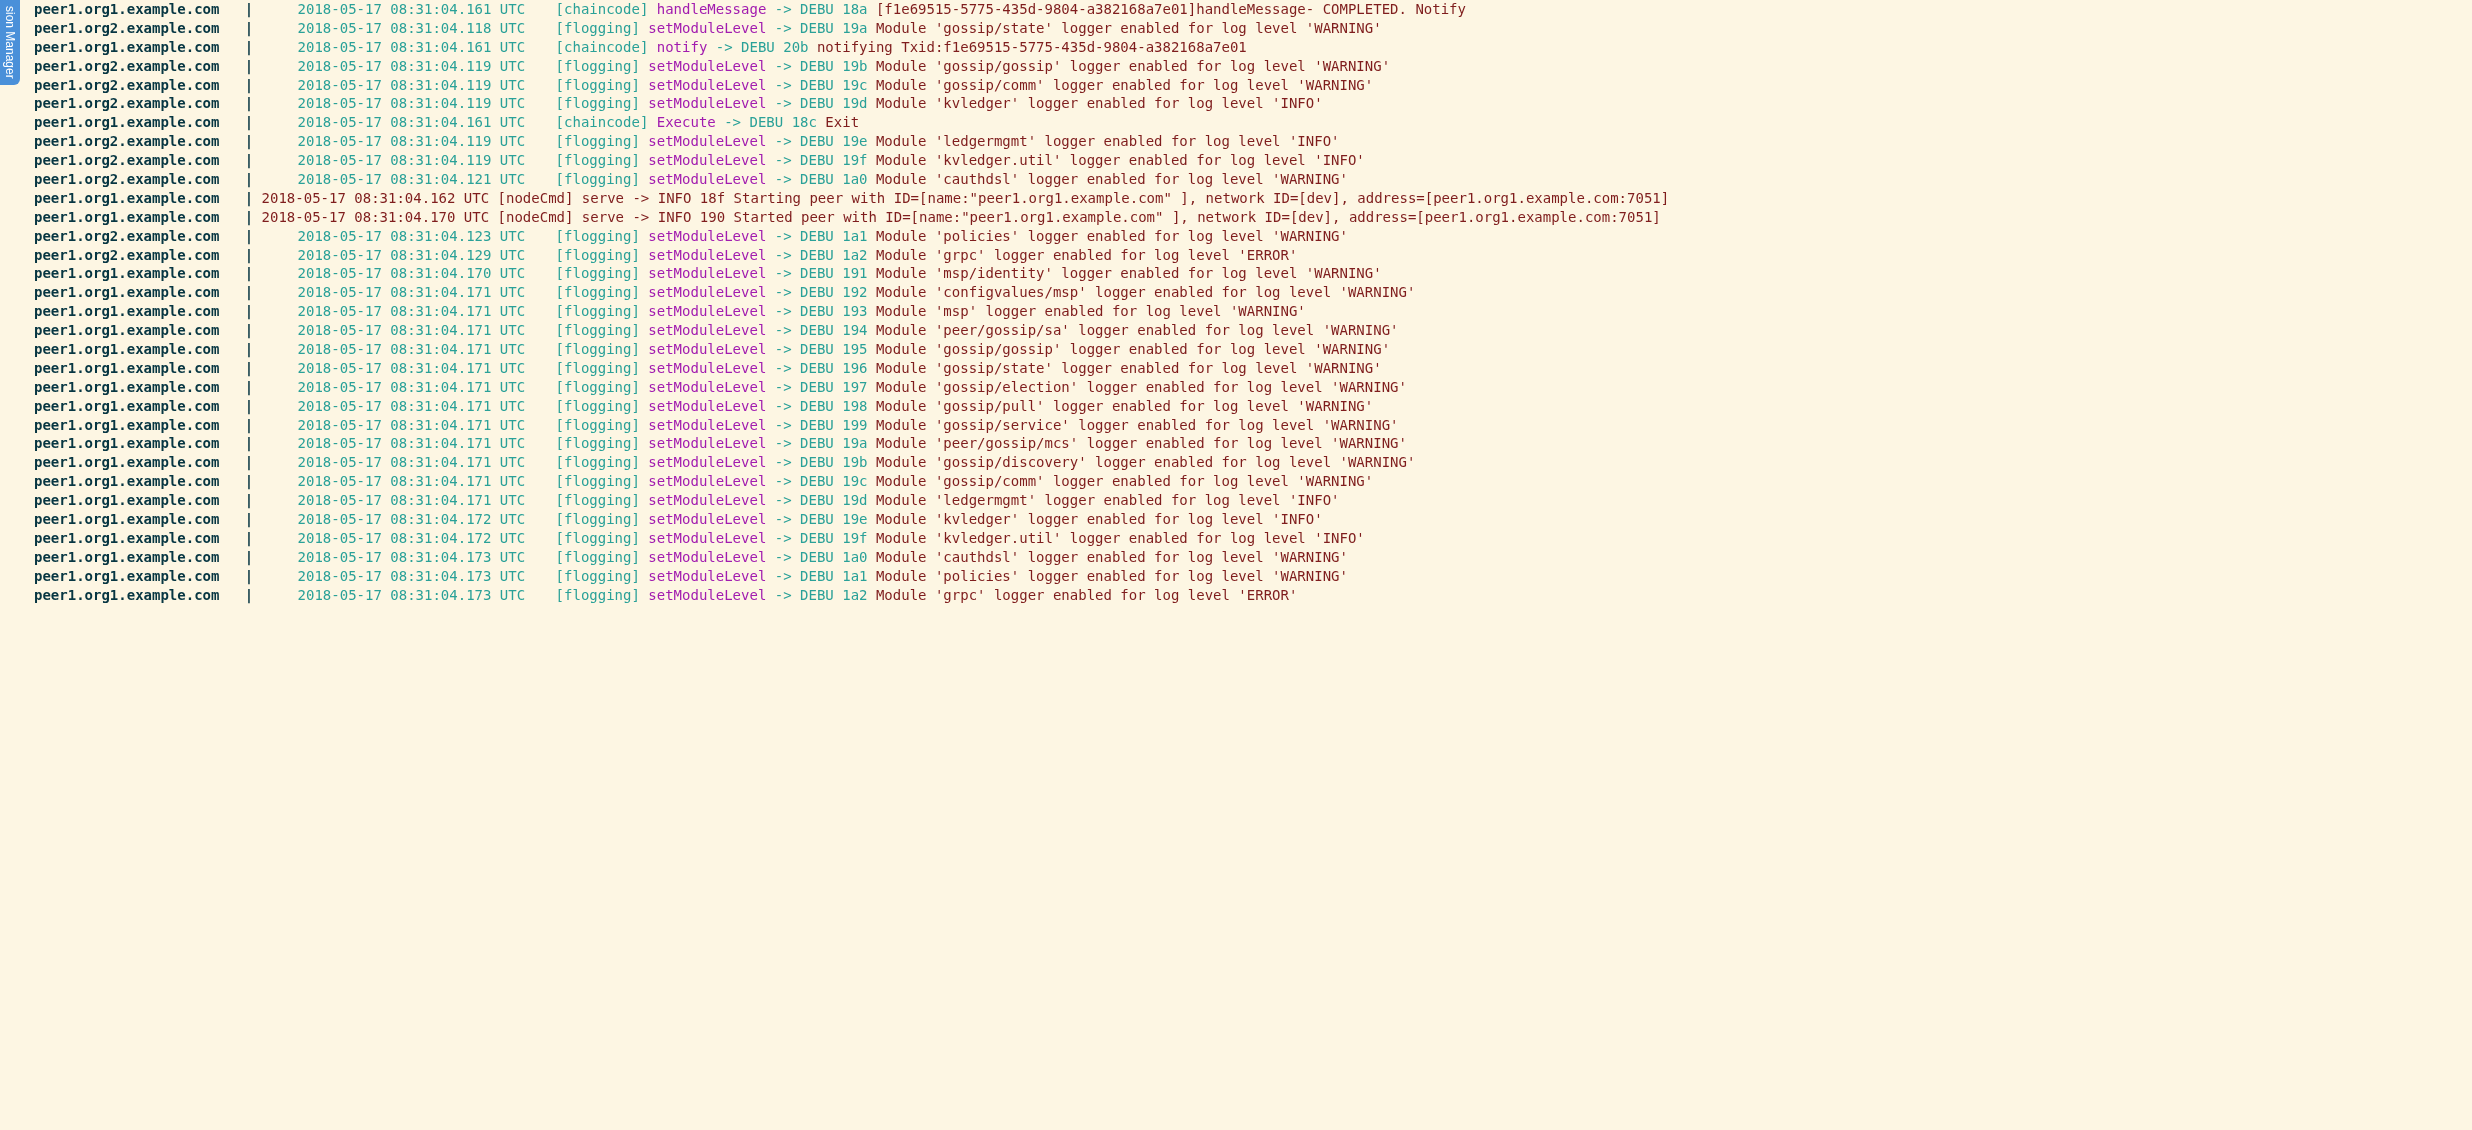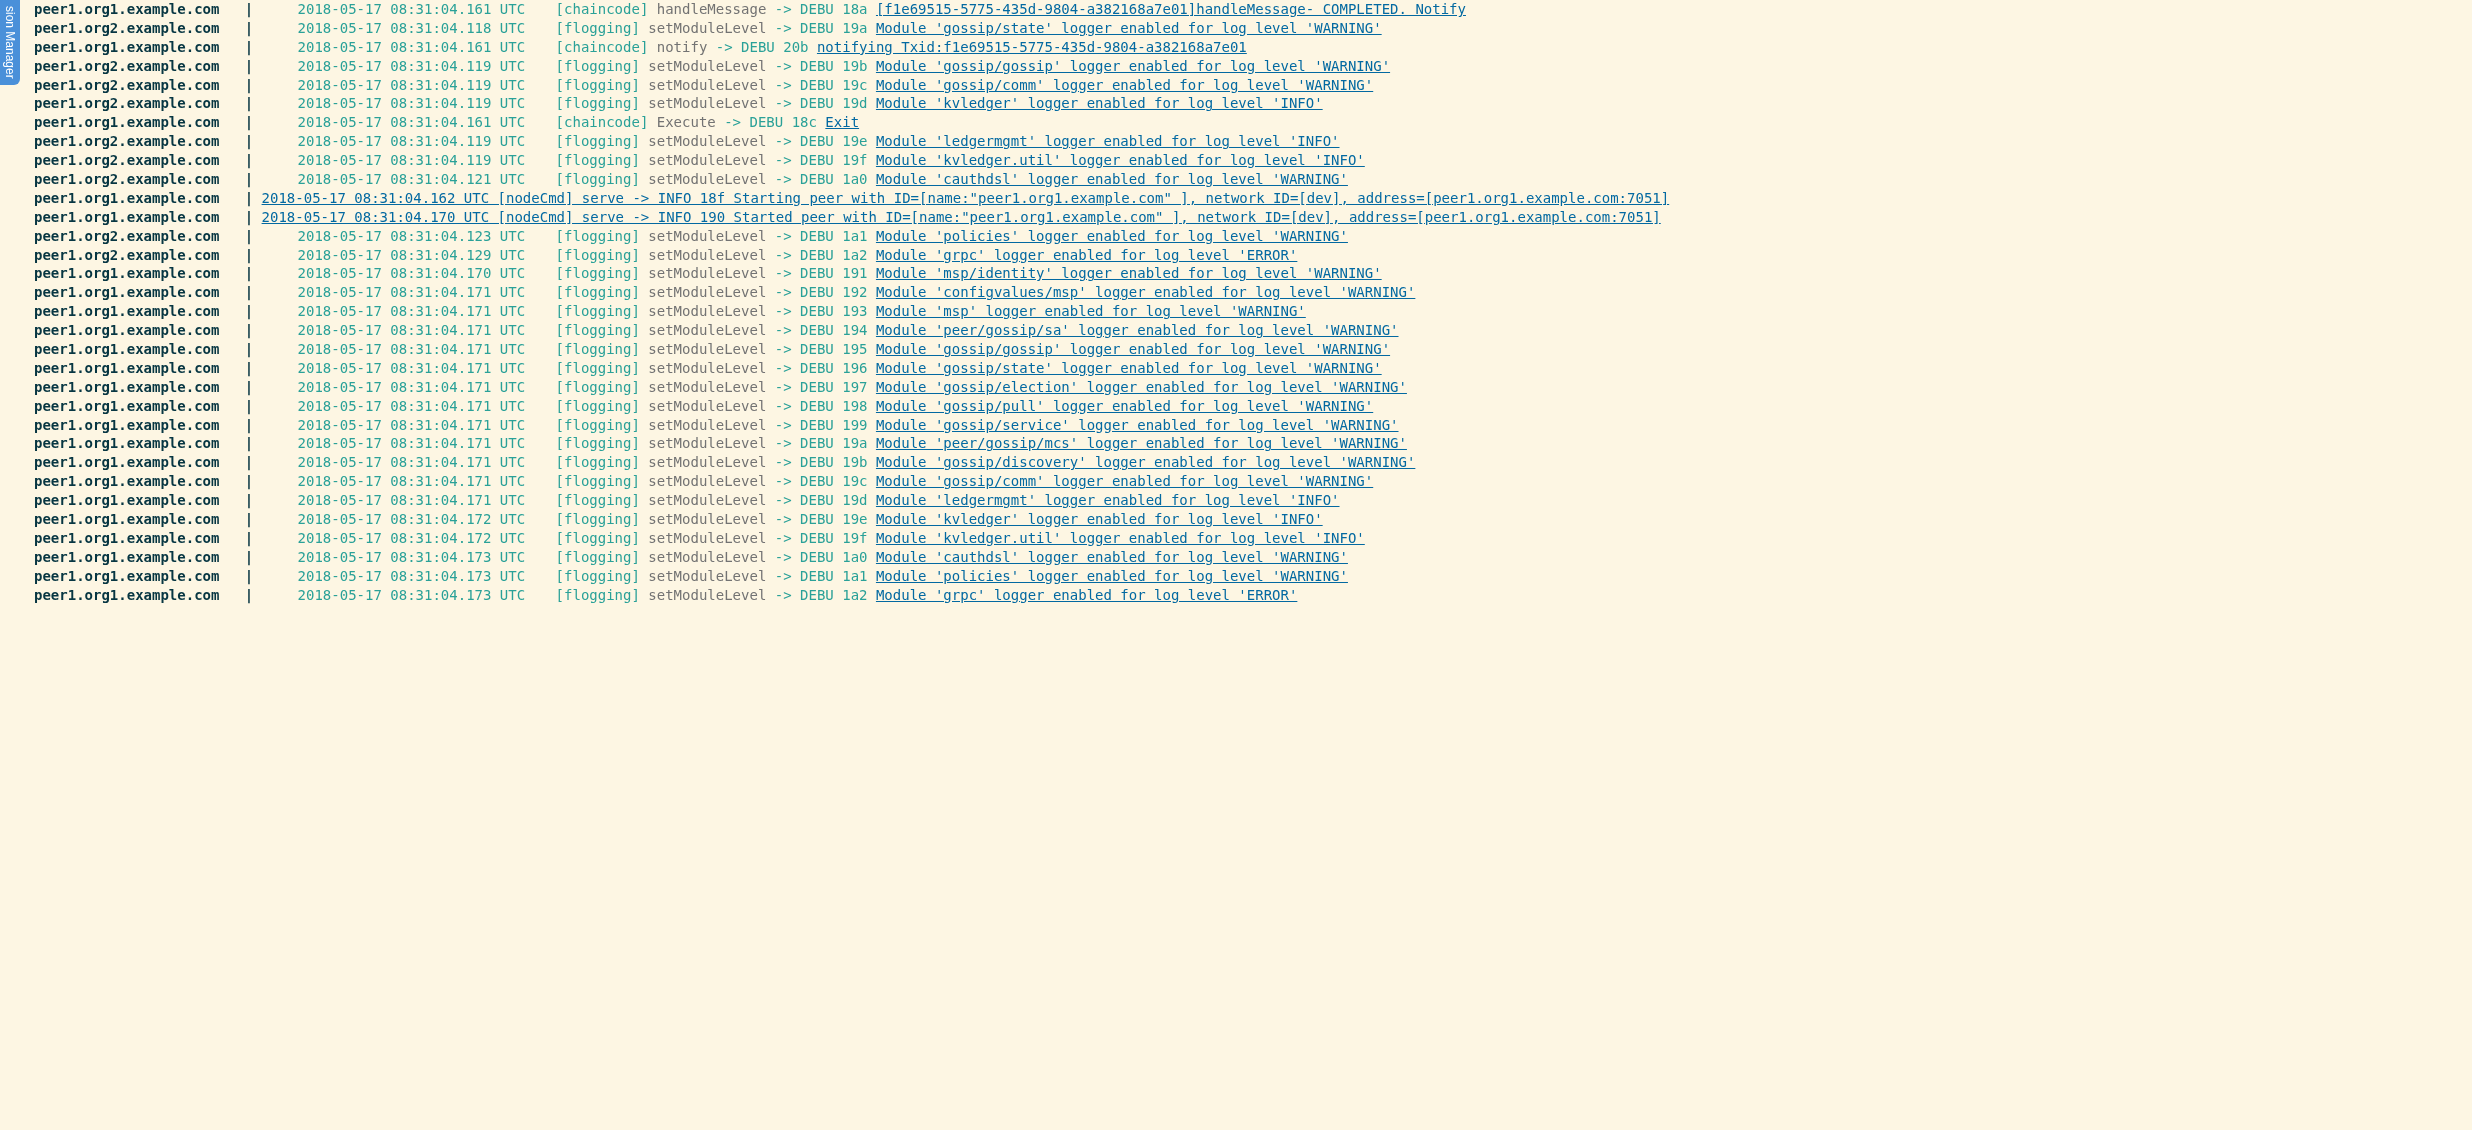--- a/index.html
+++ b/index.html
@@ -29,25 +29,25 @@
     padding: 0 0 40px 34px;
   }
   .log-line {
     white-space: pre-wrap;
     word-break: break-all;
   }
   .src   { color: #073642; font-weight: 600; }
   .pipe  { color: #073642; font-weight: 600; }
   .ts    { color: #2aa198; margin-left: 36px; }
   .mod   { color: #2aa198; margin-left: 22px; }
-  .fn    { color: #737373; }
+  .fn    { color: #a21caf; }
   .arrow { color: #2aa198; }
   .lvl   { color: #2aa198; }
   .id    { color: #2aa198; }
-  .msg   { color: #0369a1; text-decoration: underline; }
+  .msg   { color: #7f1d1d; }
   .src-b { color: #073642; font-weight: 700; }
   .pipe-b{ color: #073642; font-weight: 700; }
 </style>
 </head>
 <body>
 
 <div class="sidebar-tab">sion Manager</div>
 
 <div class="log-container" id="log-container">
     <div class="log-line"><span class="src">peer1.org1.example.com   </span><span class="pipe">| </span><span class="ts">2018-05-17 08:31:04.161 UTC </span><span class="mod">[chaincode] </span><span class="fn">handleMessage </span><span class="arrow">-&gt; </span><span class="lvl">DEBU </span><span class="id">18a </span><span class="msg">[f1e69515-5775-435d-9804-a382168a7e01]handleMessage- COMPLETED. Notify</span></div>

